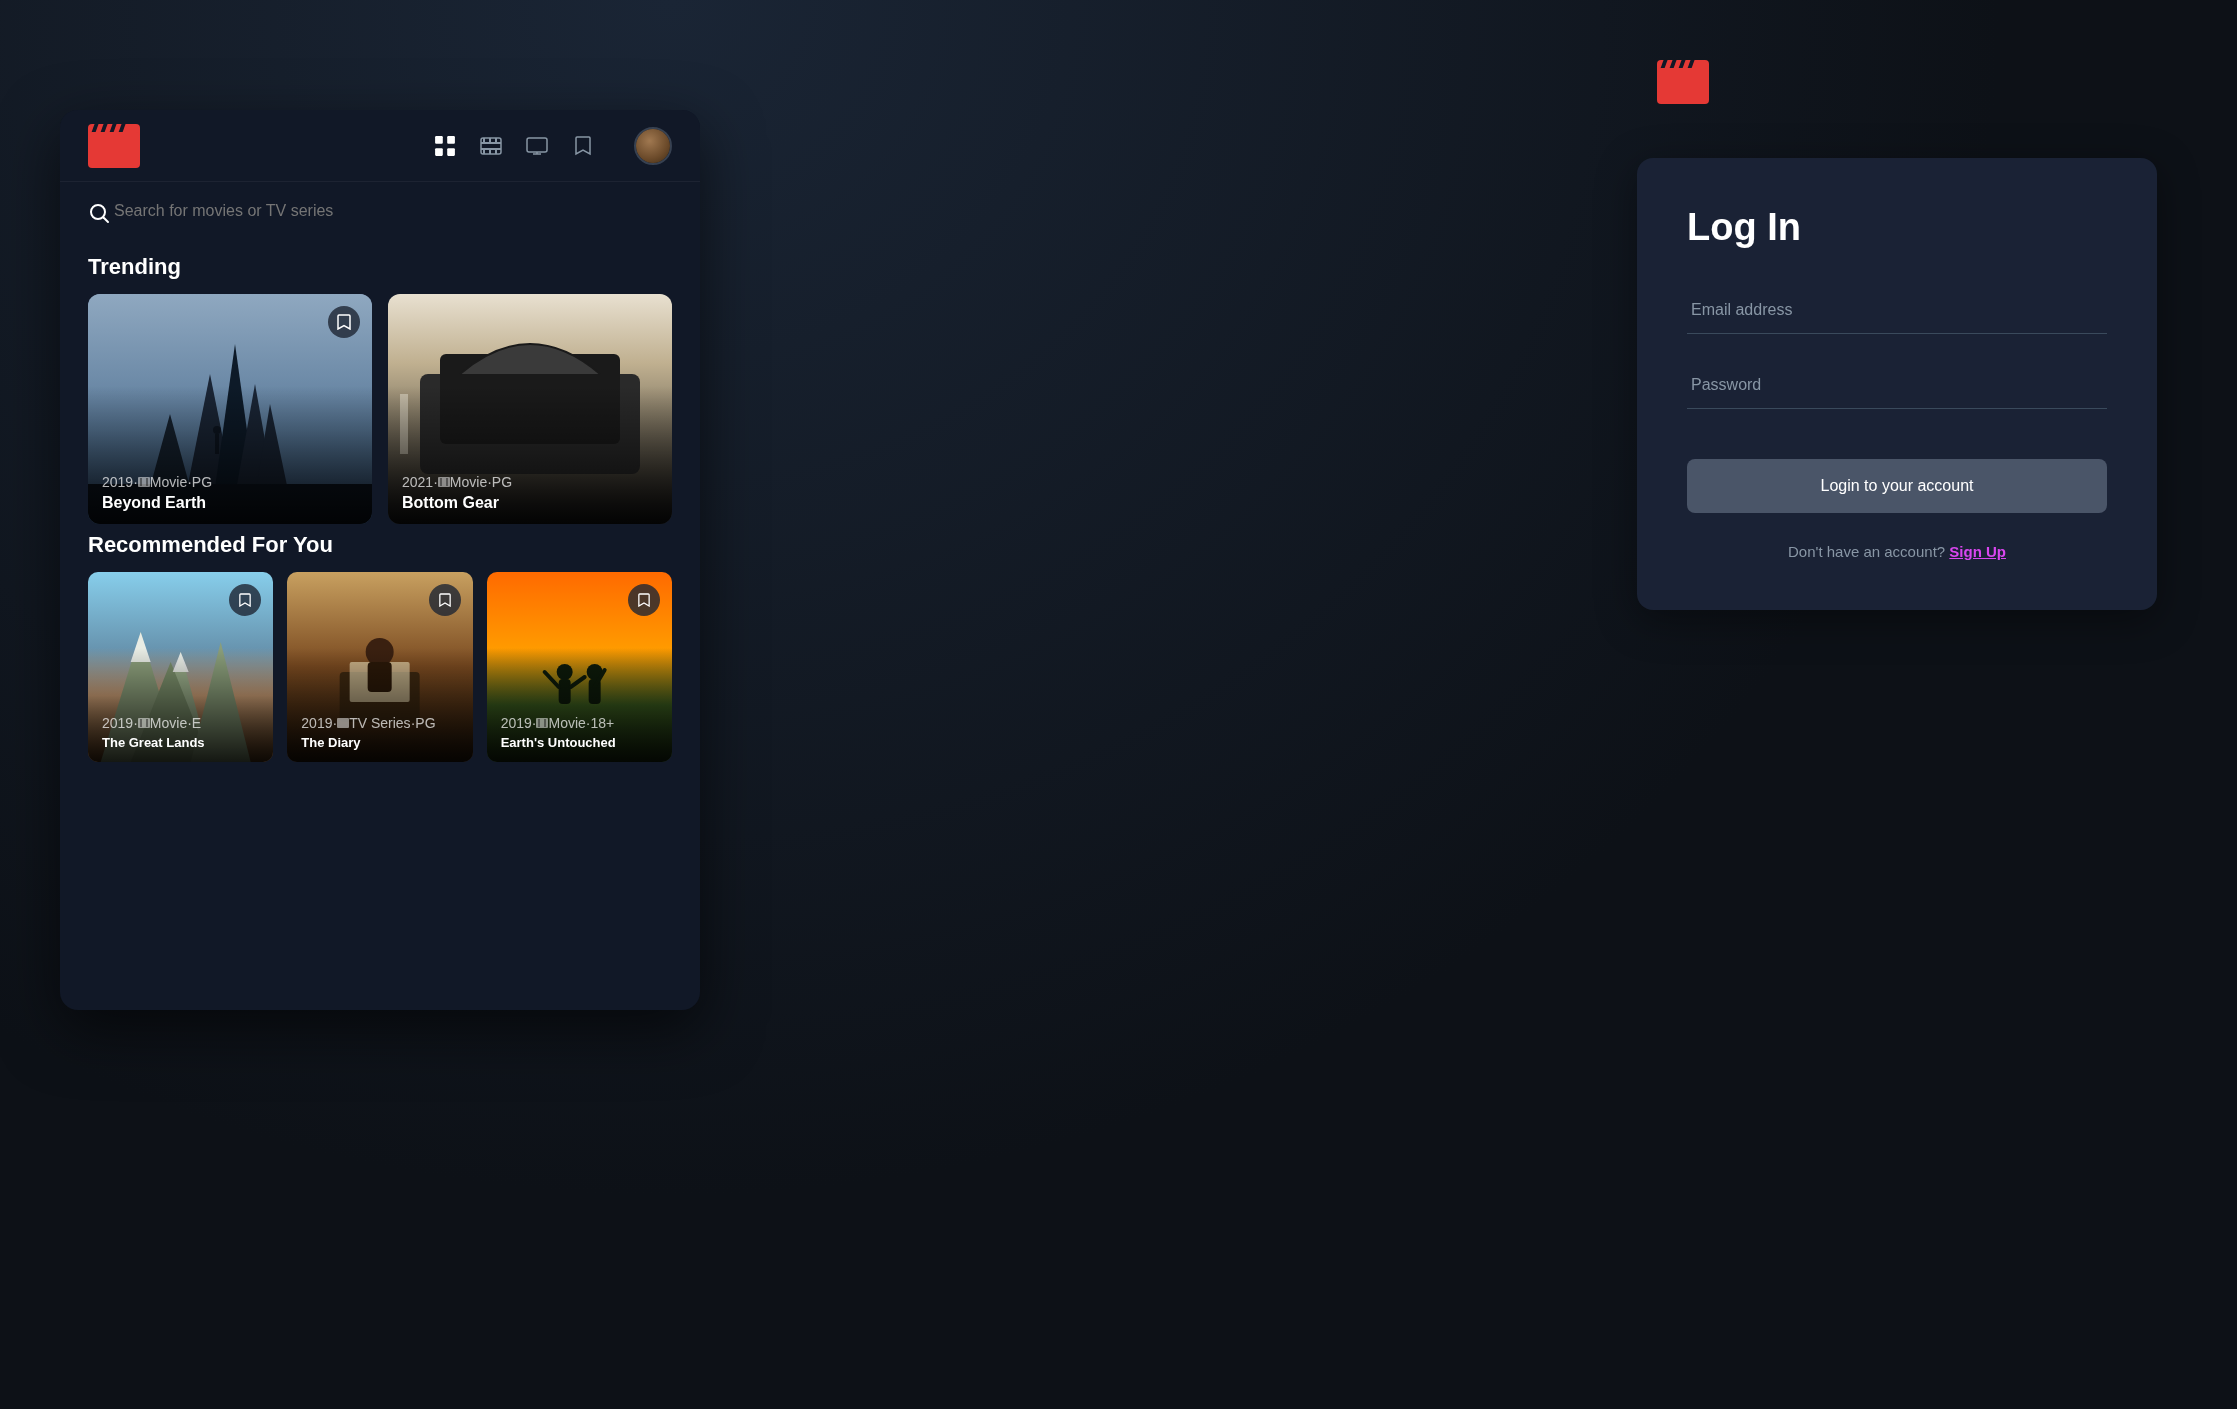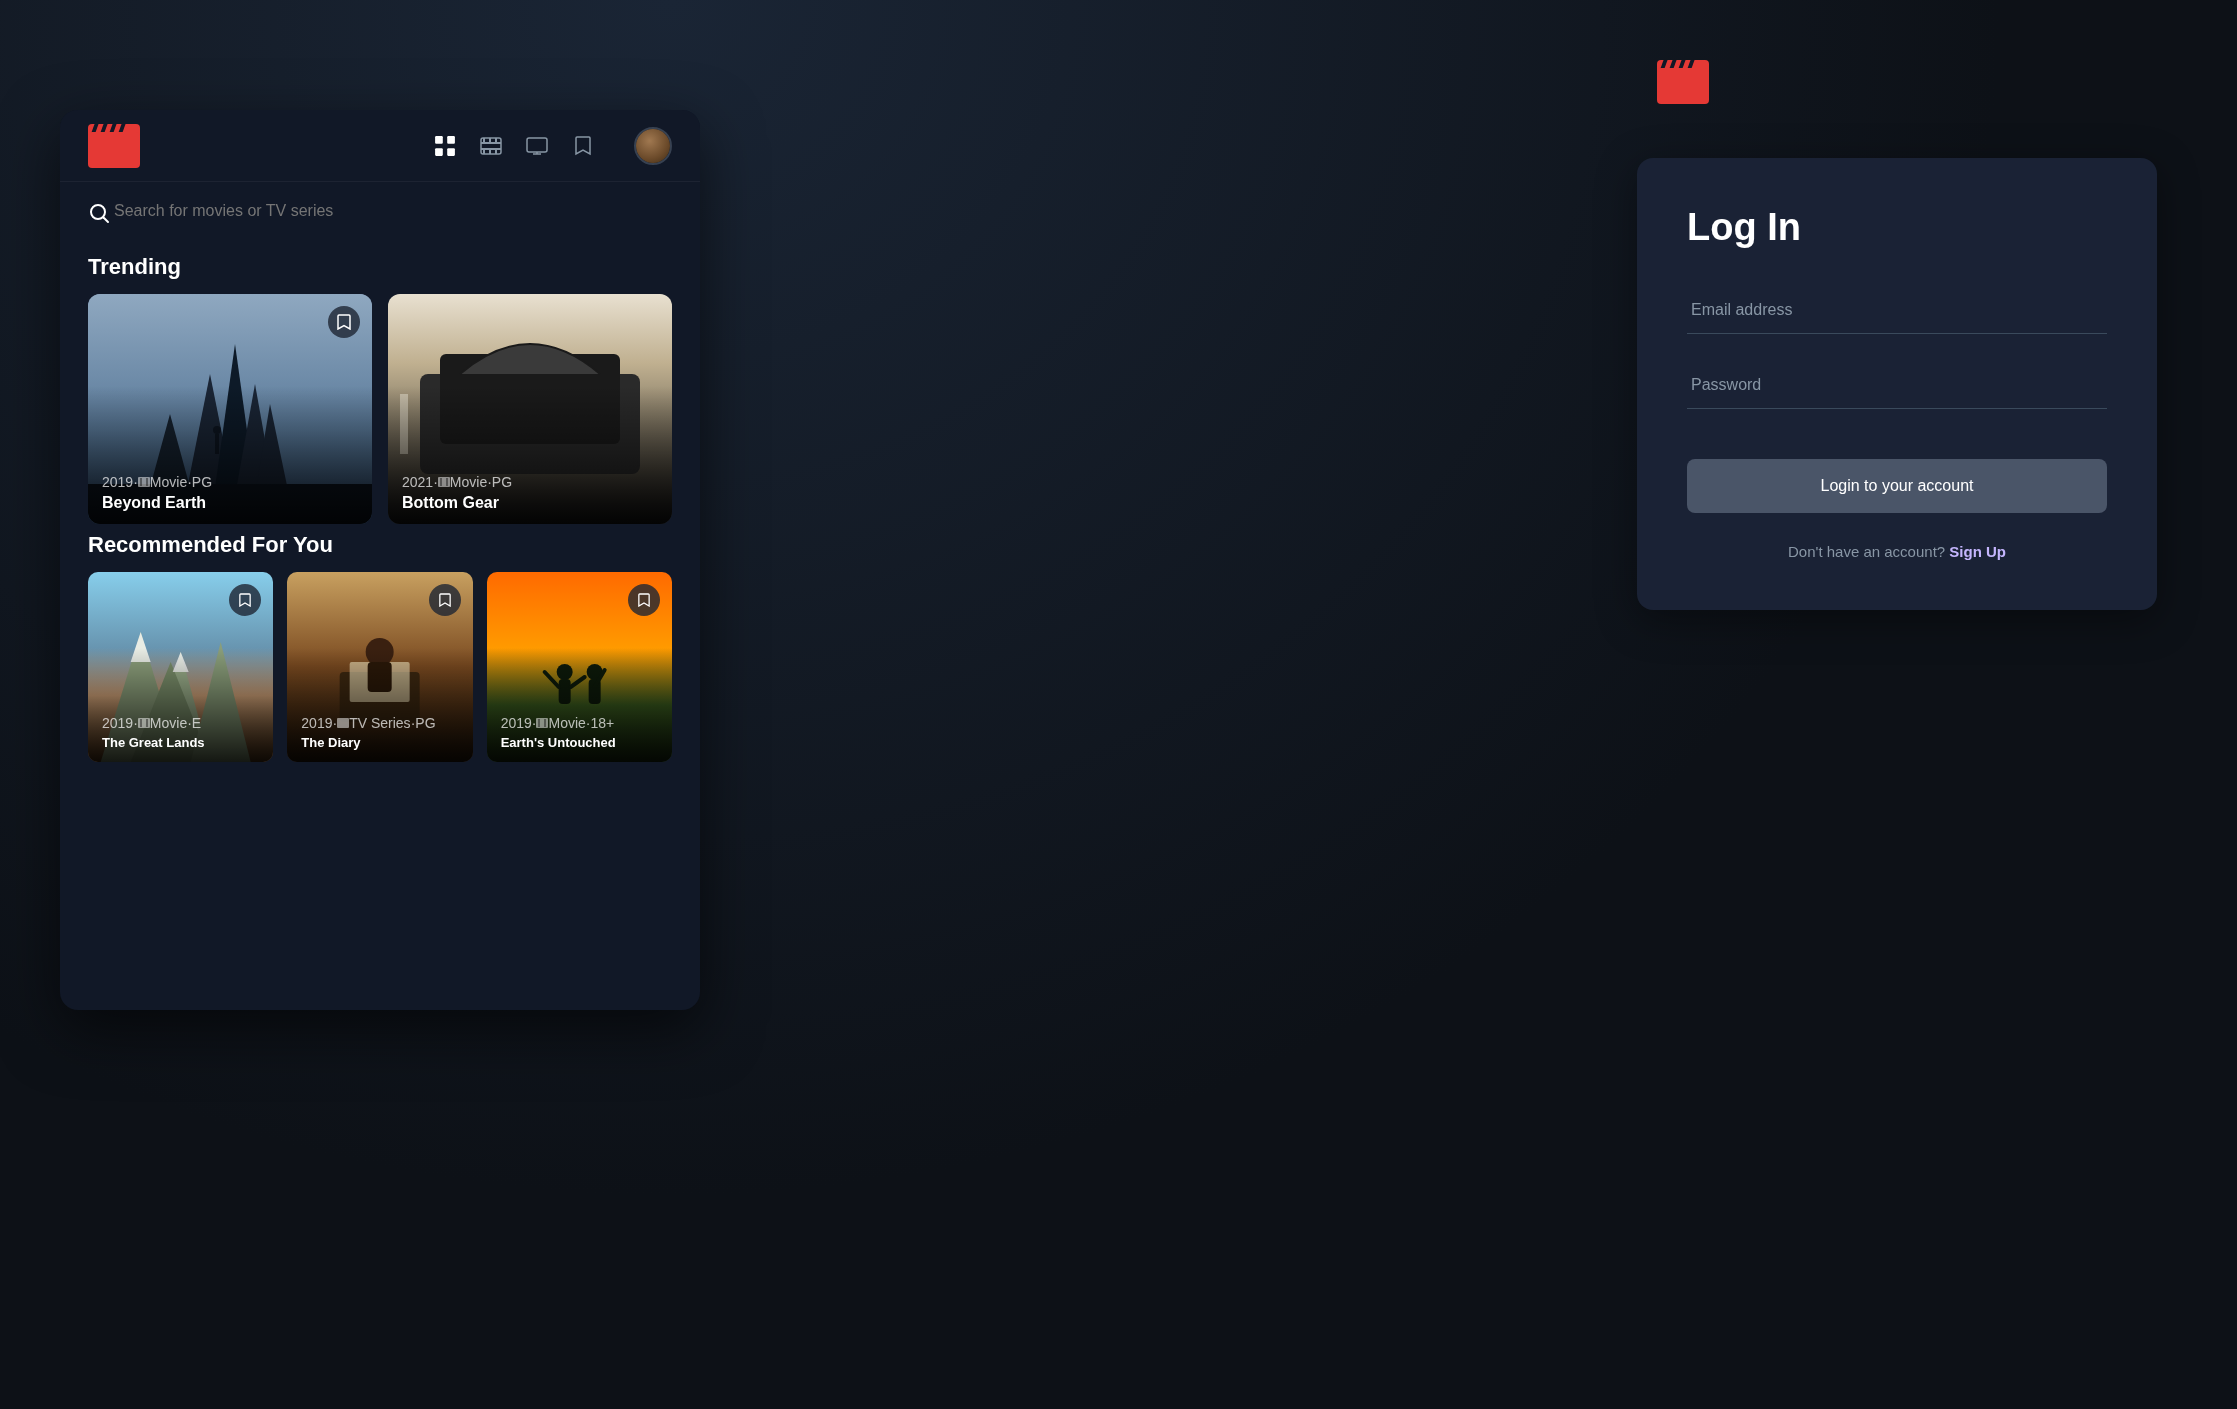--- a/index.html
+++ b/index.html
@@ -270,23 +270,24 @@
       margin-bottom: 30px;
     }
 
     .signup-text {
       text-align: center;
       color: #8896a5;
       font-size: 15px;
     }
 
     .signup-link {
-      color: #c4b5fd;
+      color: #d946ef;
       cursor: pointer;
       font-weight: 600;
+      text-decoration: underline;
     }
 
     
     .clapper-large {
       width: 52px;
       height: 44px;
       position: relative;
       display: inline-block;
     }
 

